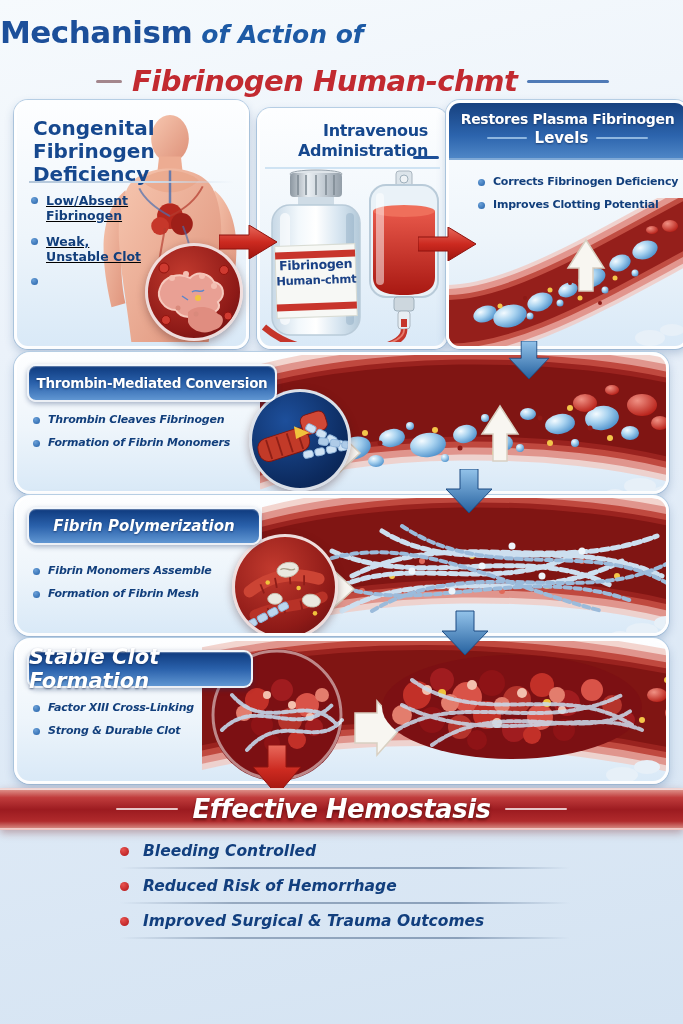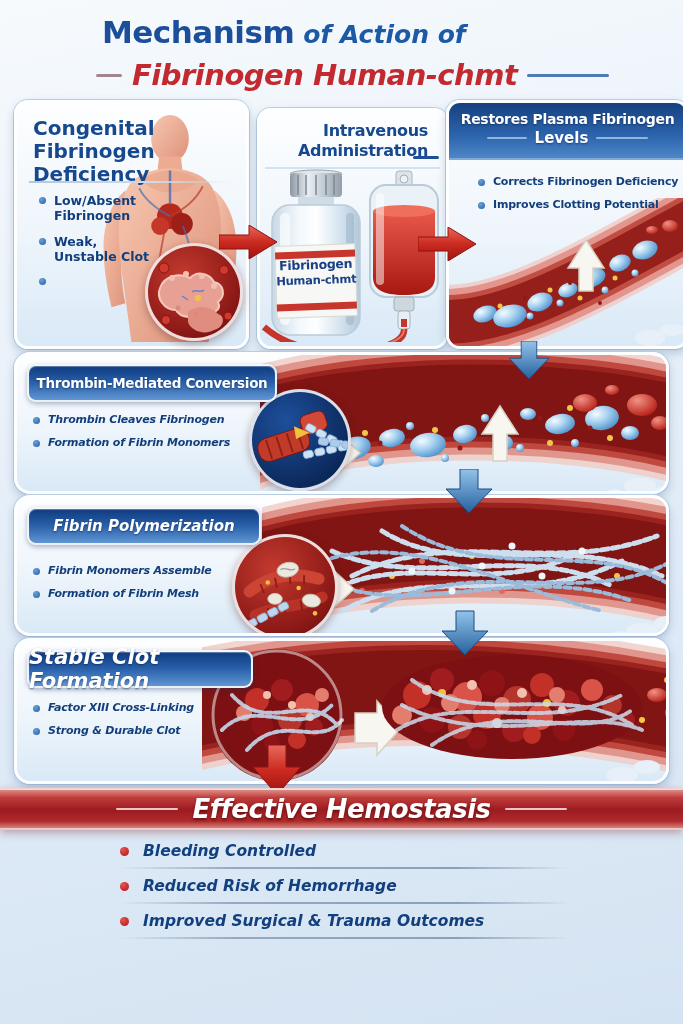--- a/index.html
+++ b/index.html
@@ -3,24 +3,24 @@
 <meta charset="utf-8">
 <style>
   html,body{margin:0;padding:0;background:#ffffff;}
   .poster{
     position:relative;width:683px;height:1024px;overflow:hidden;
     background:linear-gradient(168deg,#f6fafd 0%,#ebf2fa 30%,#e0ebf7 60%,#d4e3f2 100%);
     font-family:"DejaVu Sans","Liberation Sans",sans-serif;
   }
   
   .title-wrap{position:absolute;left:0;top:14px;width:683px;z-index:2;}
-  .t1{margin-left:102px;white-space:nowrap;}
+  .t1{white-space:nowrap;}
   .t1a{font-size:31px;font-weight:bold;color:#1c4f9a;letter-spacing:-0.5px;}
   .t1b{font-size:25px;font-weight:bold;font-style:italic;color:#1d5aa5;margin-left:4px;}
-  .t2{display:flex;align-items:center;margin-left:96px;margin-top:8px;gap:10px;}
+  .t2{display:flex;align-items:center;margin-left:96px;margin-top:14px;gap:10px;}
   .t2text{font-size:29px;font-weight:bold;font-style:italic;color:#c22a30;letter-spacing:-0.5px;white-space:nowrap;}
   .tdash{height:3px;border-radius:2px;}
   .tdash-l{width:26px;background:#a3868c;}
   .tdash-r{width:82px;background:#4f7ab6;}
   
   .panel,.step-panel{
     position:absolute;border-radius:14px;
     background:linear-gradient(180deg,#fdfeff 0%,#eef5fb 55%,#d9e9f7 100%);
     border:3px solid rgba(255,255,255,.95);
     box-shadow:0 4px 10px rgba(45,85,140,.28), 0 0 0 1px #bdd4e9;
@@ -158,21 +158,21 @@
       <circle cx="87" cy="116" r="11" fill="#9e1f18"></circle>
       <circle cx="65" cy="118" r="9" fill="#c6372a"></circle>
       <path d="M75,95 C75,82 75,72 75,62" stroke="#4a6fb0" stroke-width="2.5" fill="none" opacity="0.8"></path>
       <path d="M75,108 C60,100 50,92 44,80" stroke="#4a6fb0" stroke-width="2" fill="none" opacity="0.7"></path>
       <path d="M75,108 C92,100 102,90 108,78" stroke="#b43a2e" stroke-width="2" fill="none" opacity="0.7"></path>
       <path d="M70,120 C66,142 62,162 60,182" stroke="#b43a2e" stroke-width="2" fill="none" opacity="0.65"></path>
       <path d="M88,118 C96,138 100,158 98,178" stroke="#4a6fb0" stroke-width="2" fill="none" opacity="0.65"></path>
     </svg>
     <h2 style="left:16px;top:14px;width:140px;font-size:20px;line-height:1.15;">Congenital Fibrinogen Deficiency</h2>
     <div class="sep" style="left:12px;top:78px;width:205px;"></div>
-    <ul class="blist" style="left:22px;top:90px;">
+    <ul class="blist" style="left:14px;top:90px;text-decoration:underline;">
       <li>
           <span class="bdot"></span>
           <span>Low/Absent Fibrinogen</span>
         </li>
       <li>
           <span class="bdot"></span>
           <span>Weak, Unstable Clot</span>
         </li>
       <li>
           <span class="bdot"></span>

